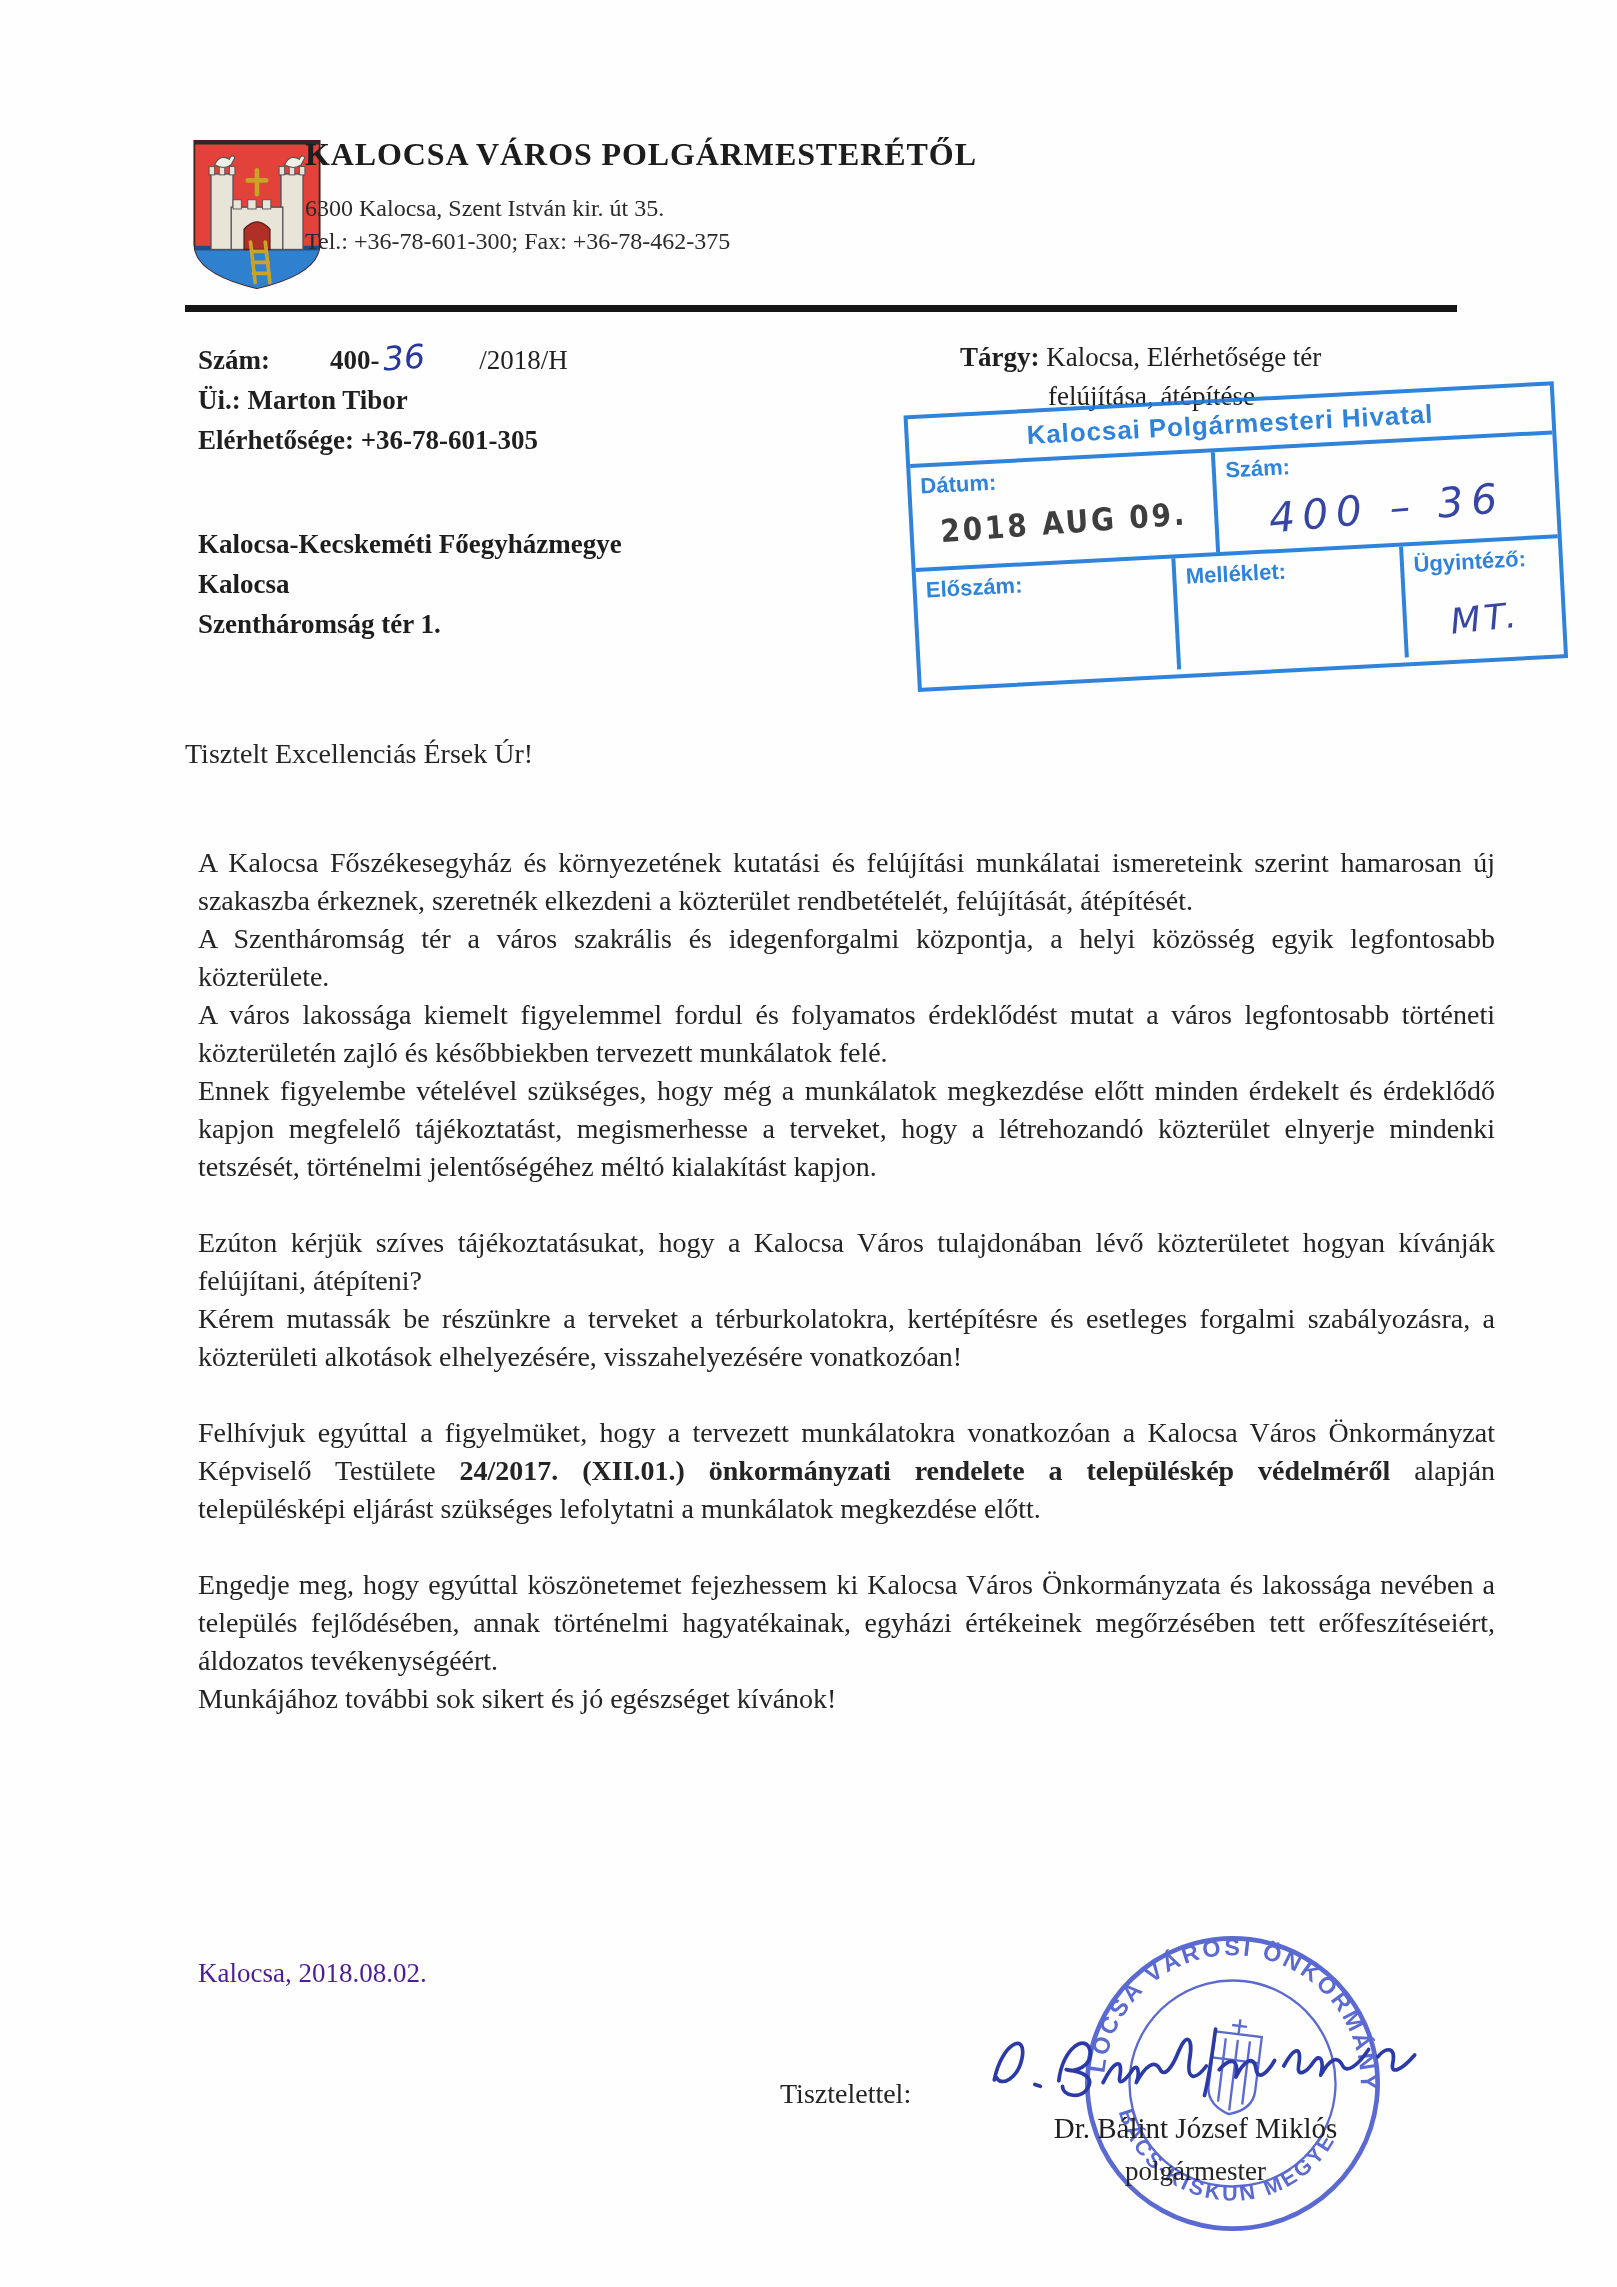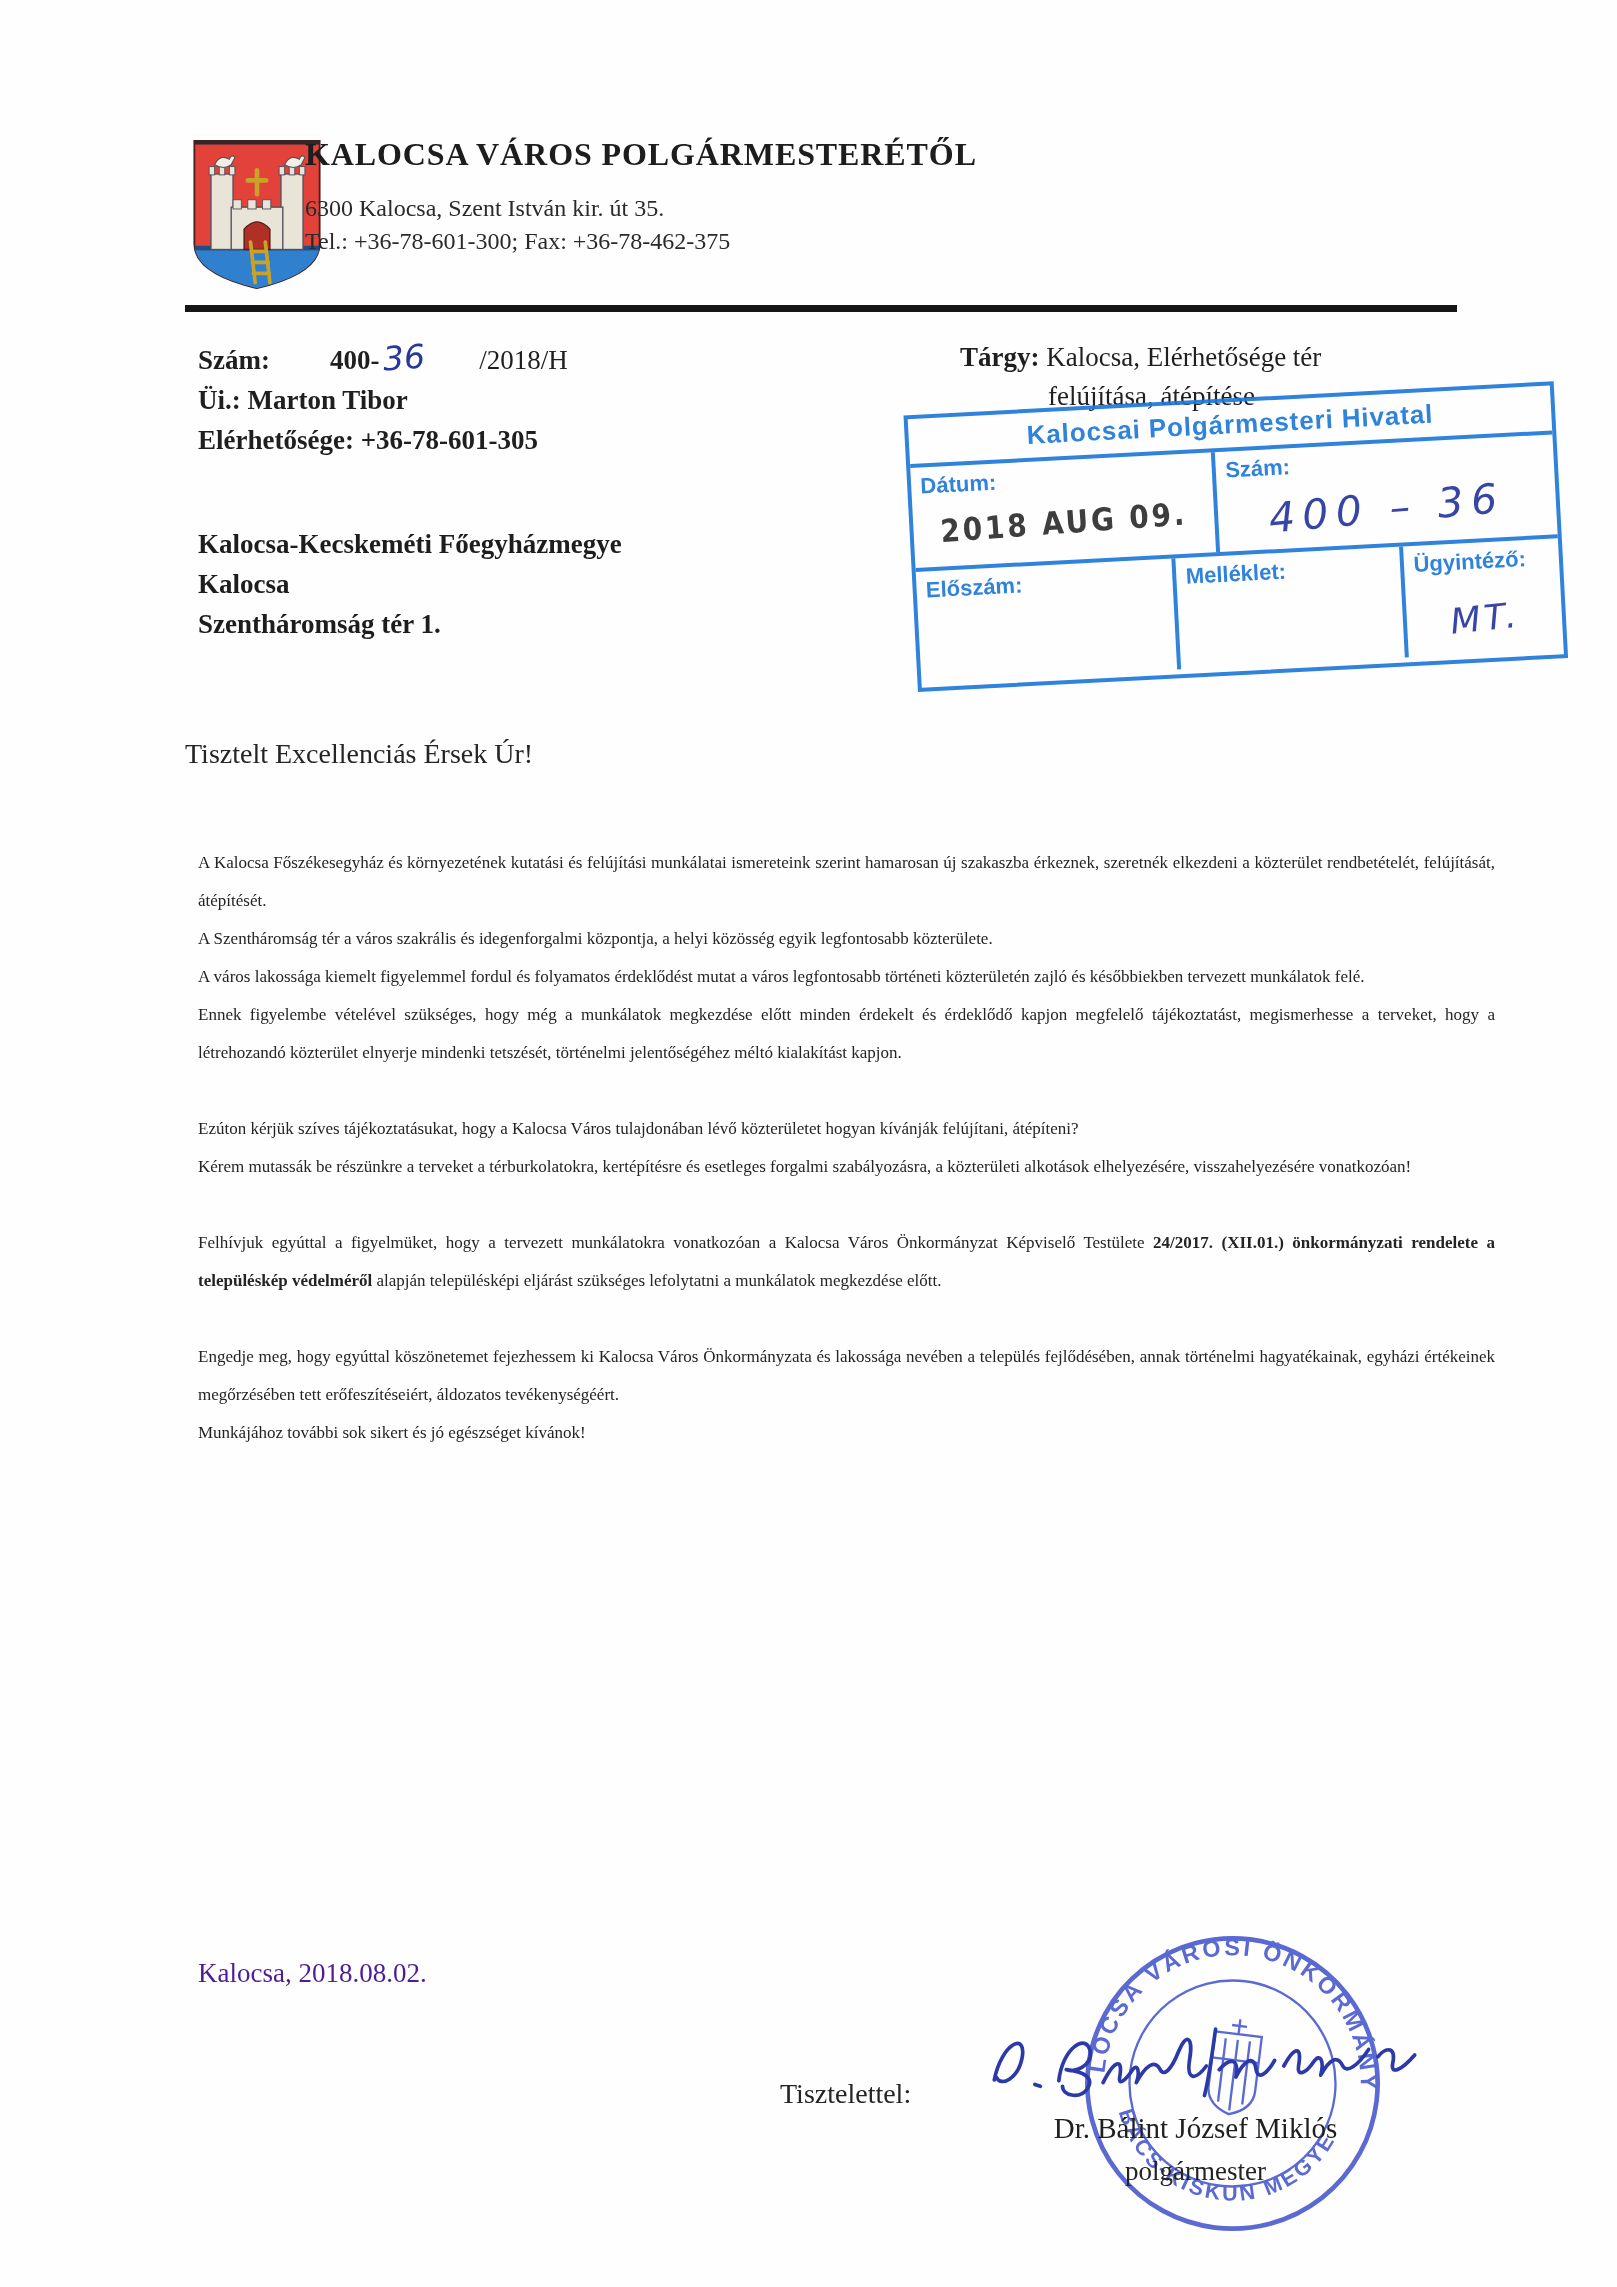--- a/index.html
+++ b/index.html
@@ -48,21 +48,21 @@
     margin-top:14.8px;text-align:center;color:#2e2e2e;
     font-family:"DejaVu Sans",sans-serif;font-weight:bold;font-size:28px;letter-spacing:2.8px;
     transform:scaleY(1.12) rotate(-1deg);
   }
   .hand-szam{margin-top:9.2px;text-align:center;font-size:41px;font-weight:normal;letter-spacing:7.4px;transform:rotate(-2deg);}
   .hand-ui{margin-top:24px;text-align:center;font-size:35px;font-weight:normal;letter-spacing:3.7px;transform:rotate(-3deg);}
   
   .recipient{position:absolute;left:198px;top:524px;font-size:27px;font-weight:bold;line-height:40px;color:#1d1d1d;}
   
   .salutation{position:absolute;left:185px;top:738px;font-size:28px;color:#242424;}
-  .bodytext{position:absolute;left:198px;top:844px;width:1297px;font-size:17px;line-height:38px;color:#242424;}
+  .bodytext{position:absolute;left:198px;top:844px;width:1297px;font-size:28px;line-height:38px;color:#242424;}
   .block{margin-bottom:38px;}
   .para{margin:0;text-align:justify;}
   .para .bold{font-weight:bold;}
   
   .date-line{position:absolute;left:198px;top:1958px;font-size:27px;color:#4c1d95;}
   .valediction{position:absolute;left:780px;top:2078px;font-size:28px;color:#242424;}
   .round-stamp{position:absolute;left:1078px;top:1929px;width:309px;height:309px;opacity:.88;transform:rotate(7deg);z-index:2;}
   .sig-svg{position:absolute;left:974px;top:1992px;width:461px;height:148px;z-index:4;}
   .signer{position:absolute;left:997px;top:2112px;width:397px;text-align:center;z-index:3;}
   .signer .name{font-size:29px;color:#1f1f1f;}

